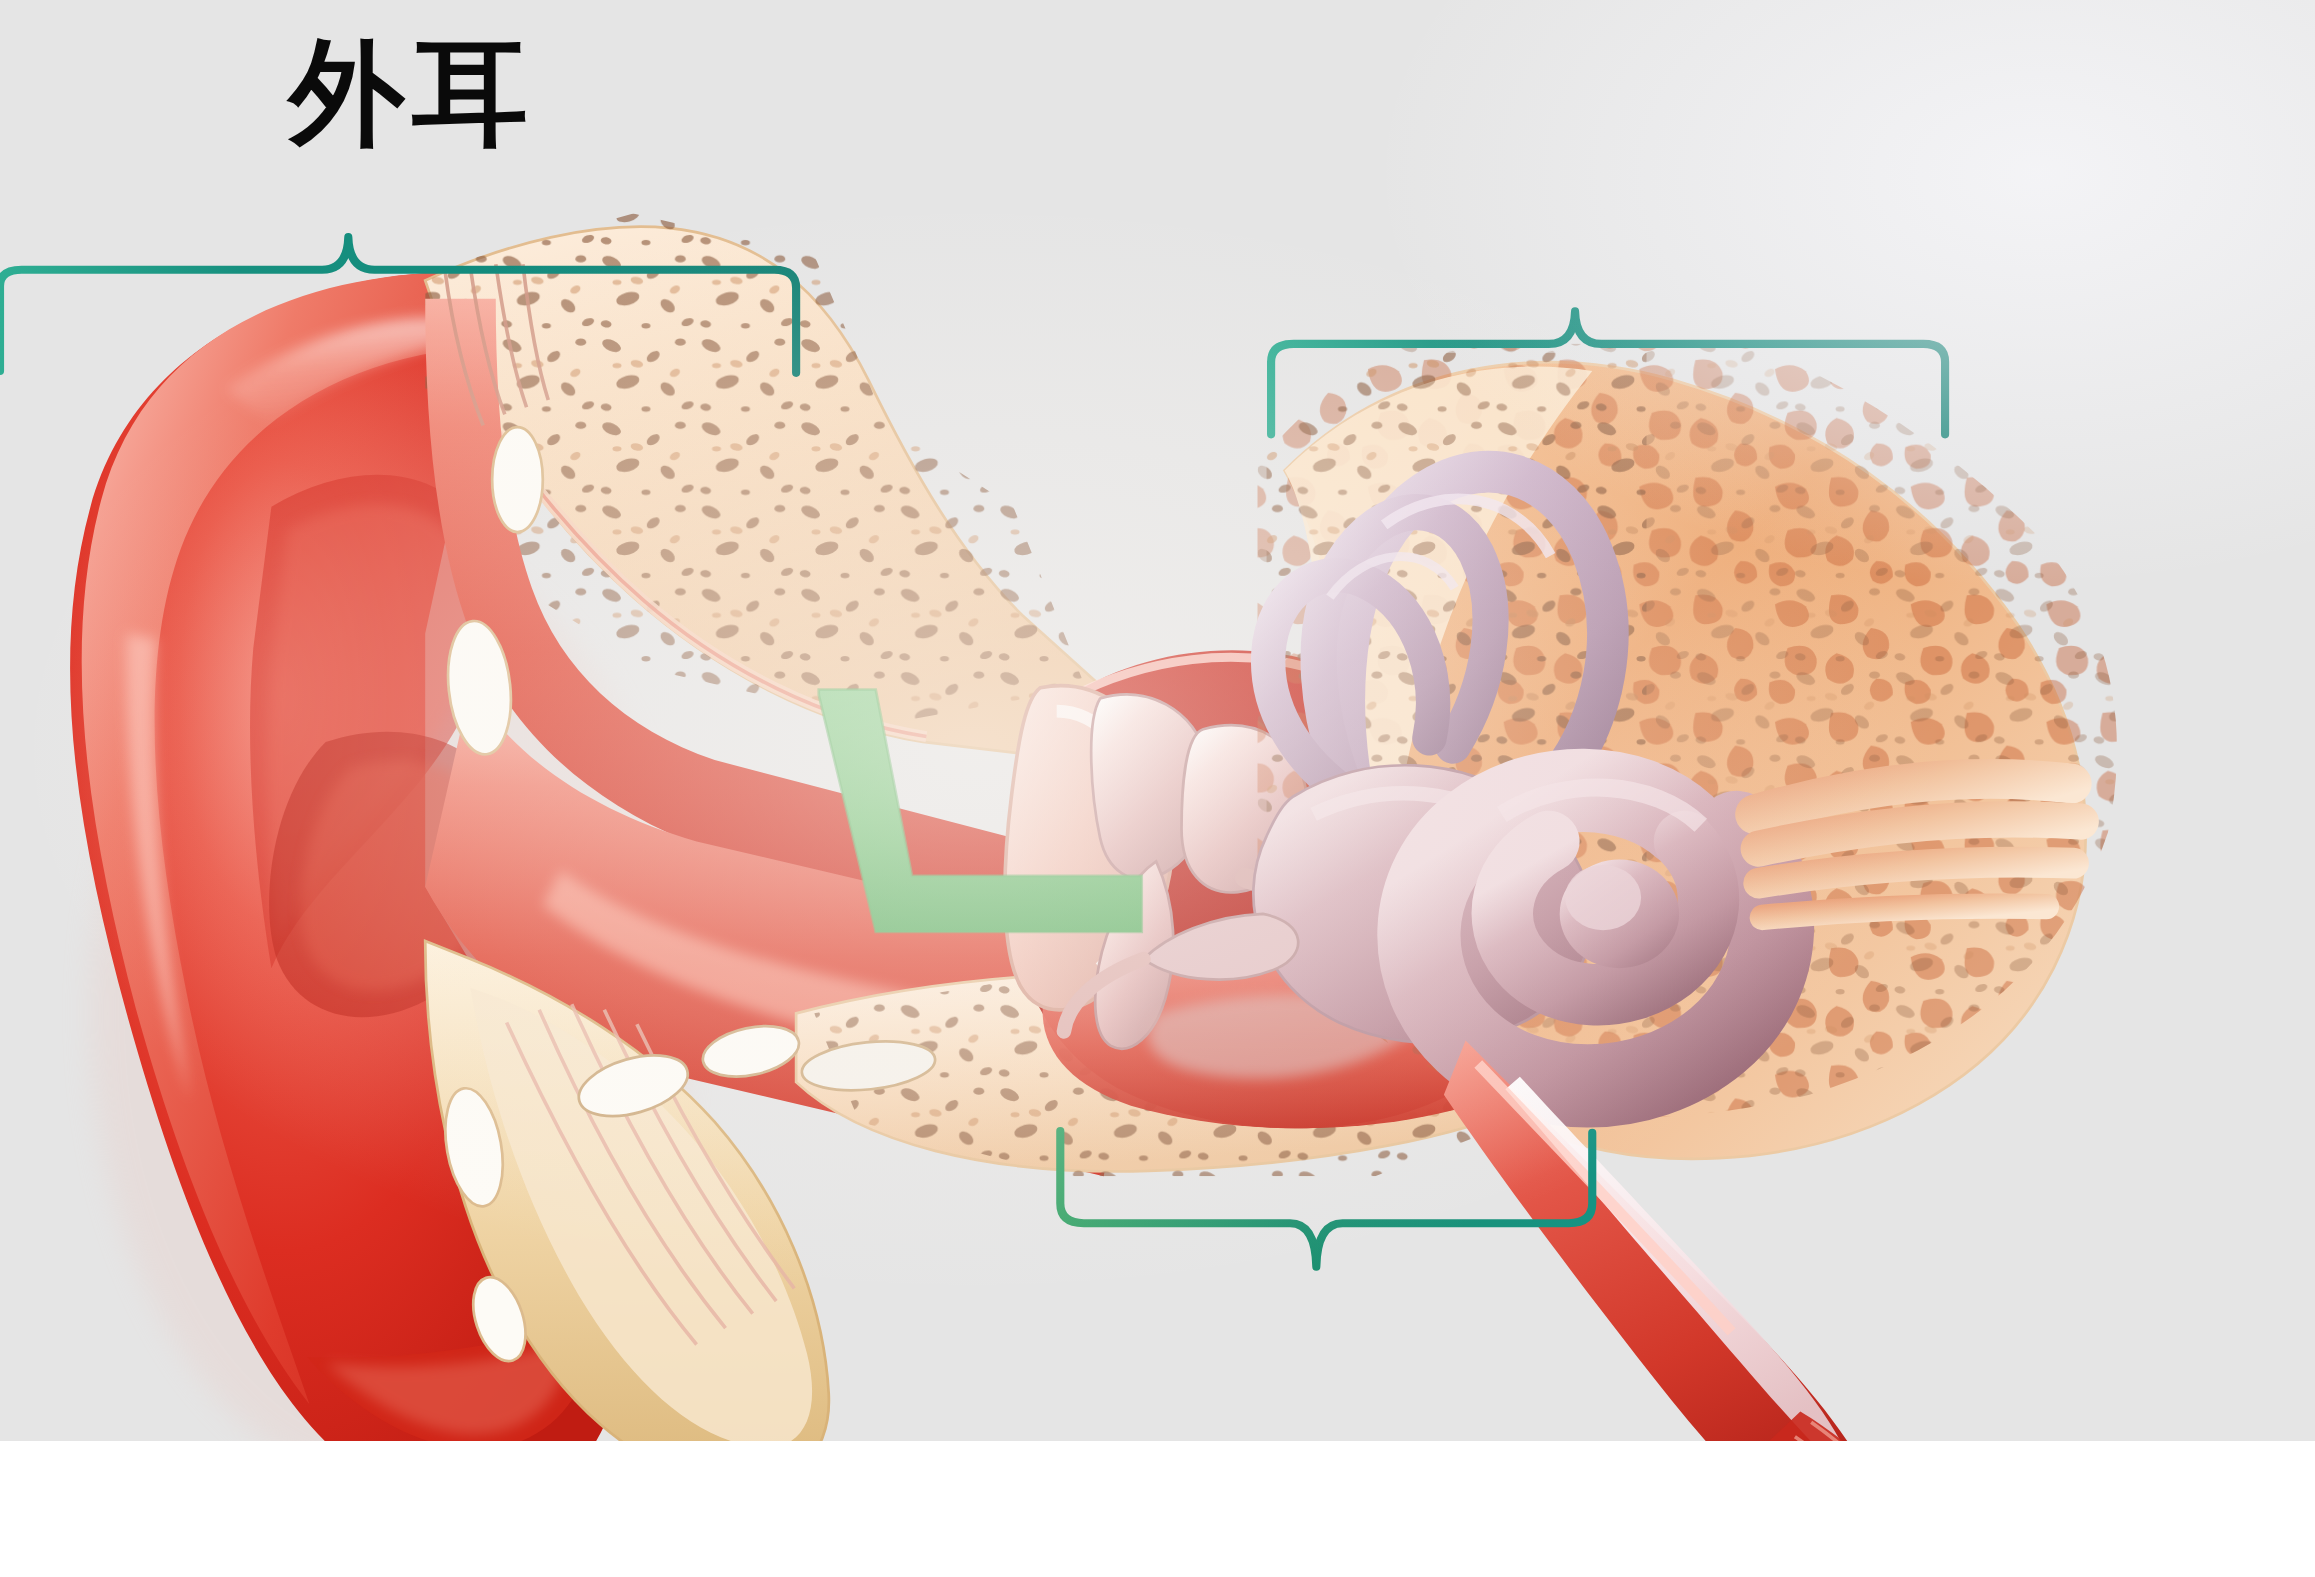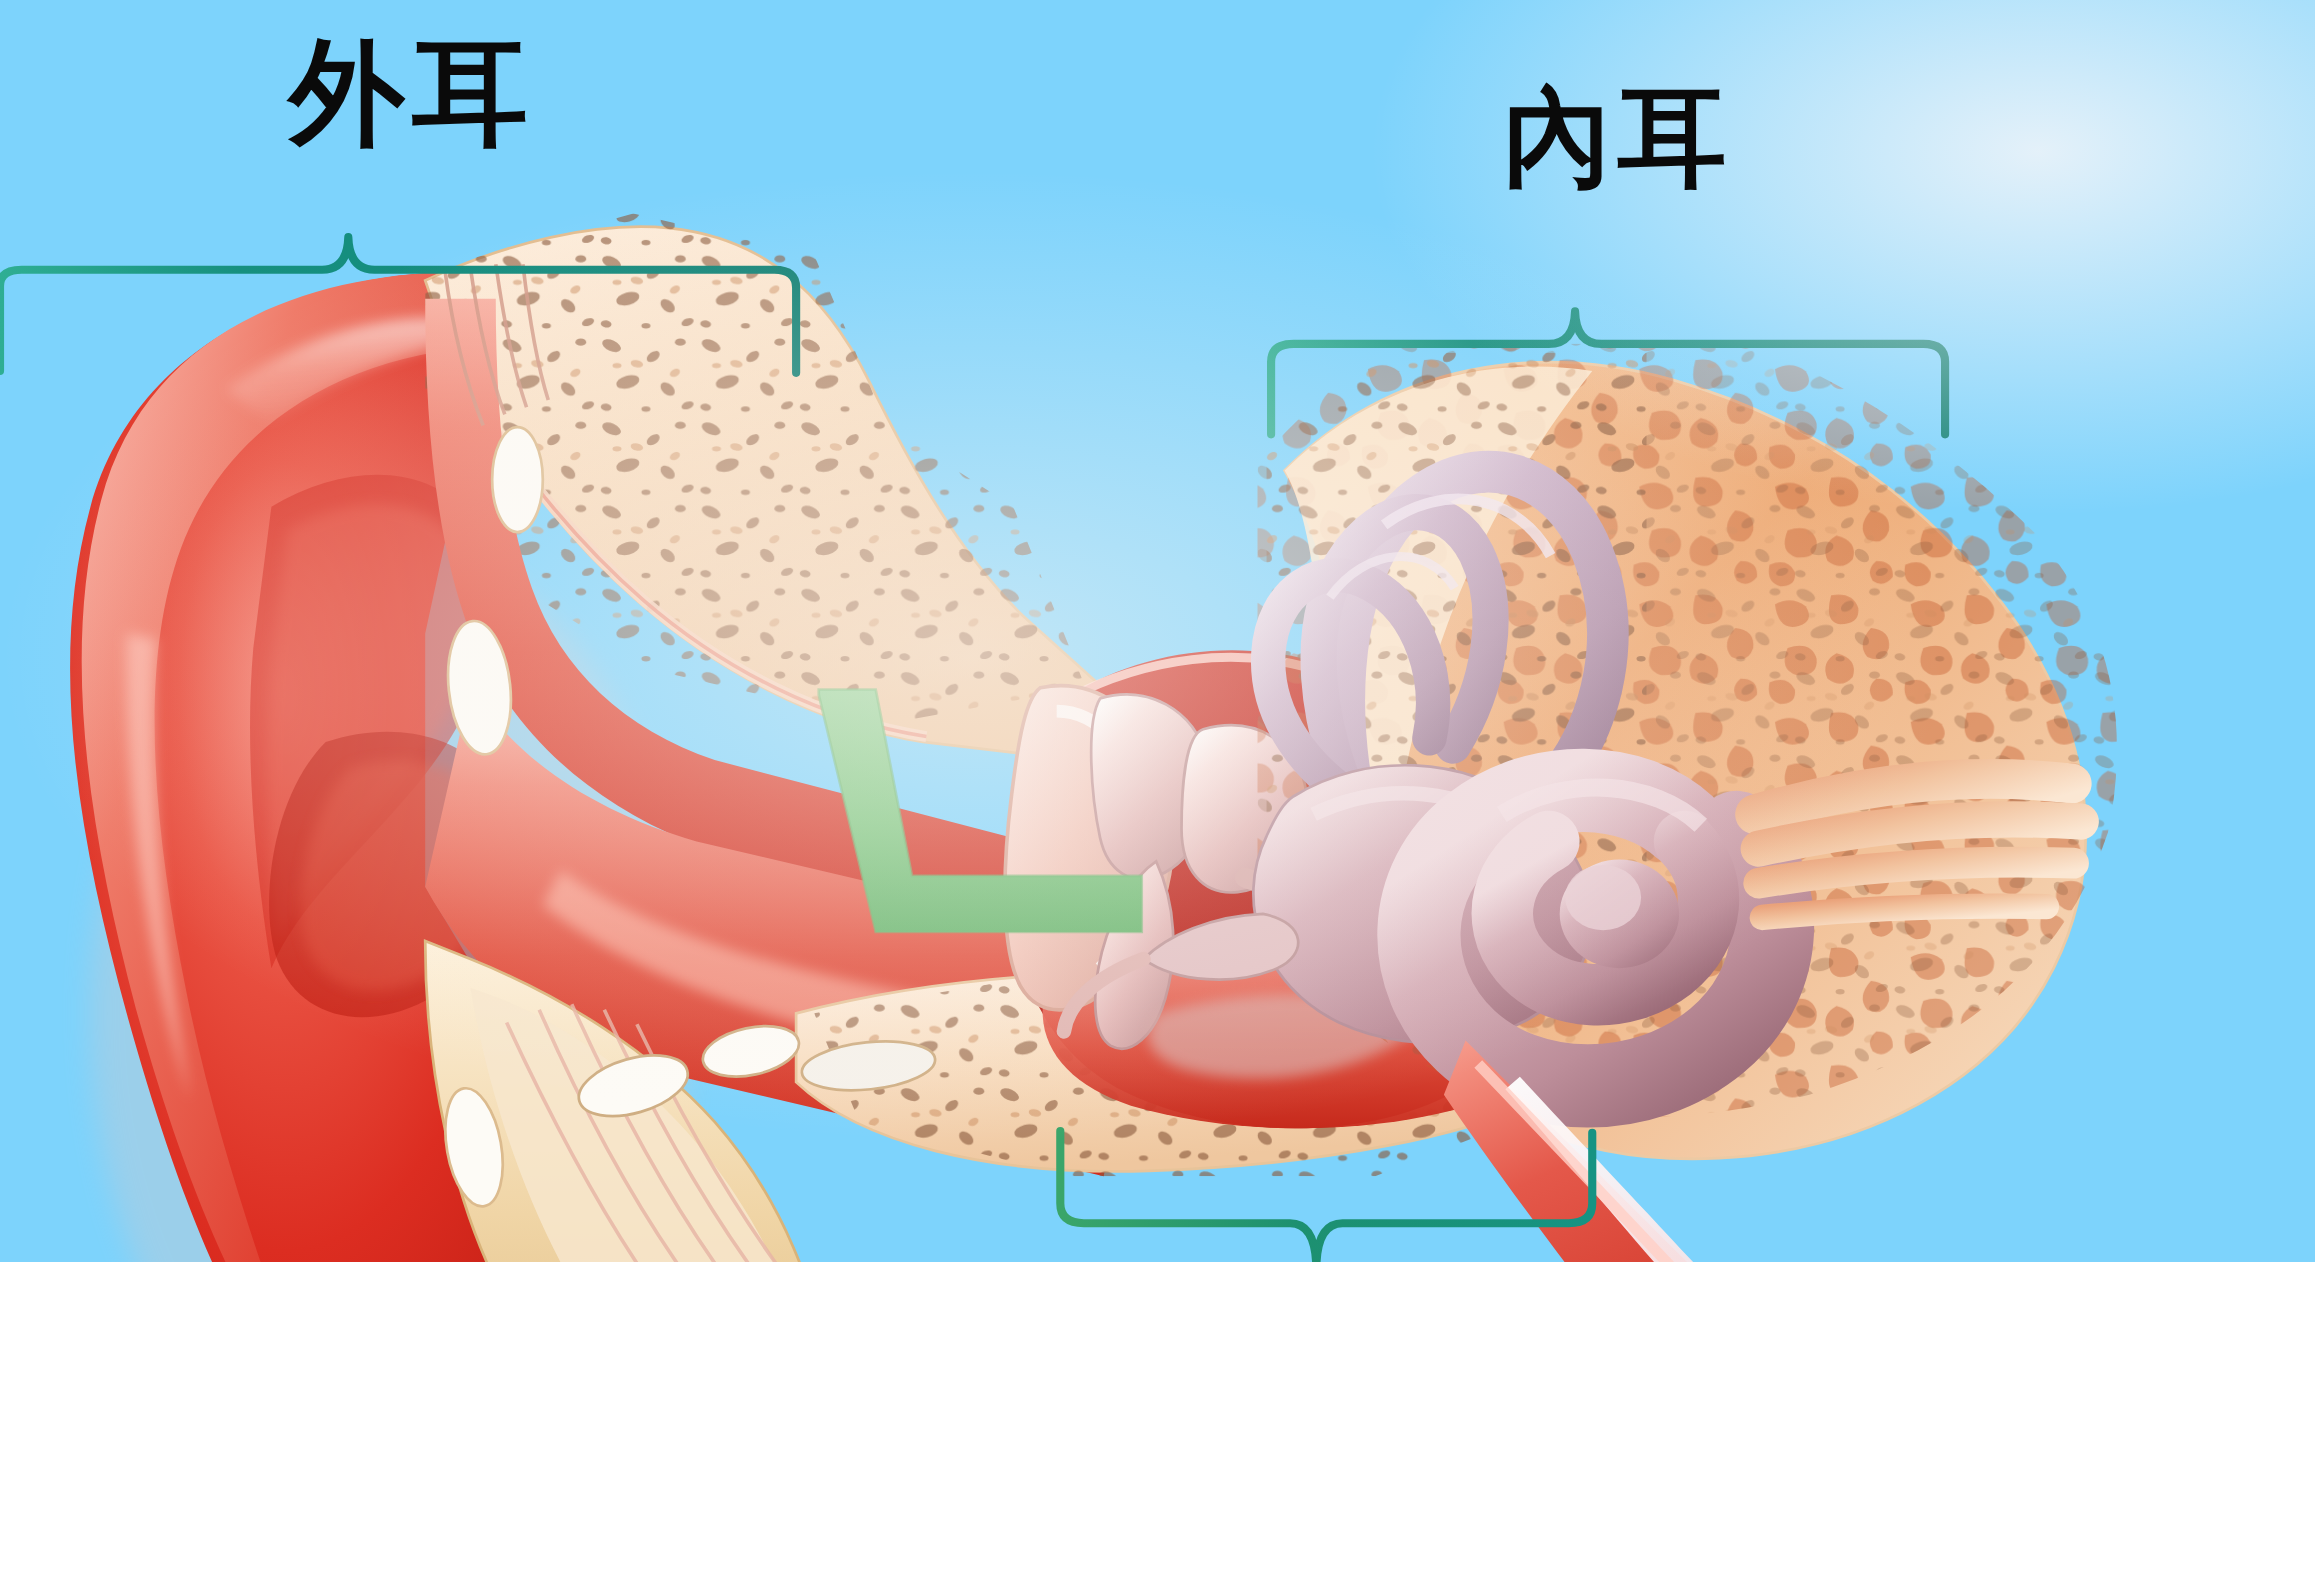--- a/index.html
+++ b/index.html
@@ -2,22 +2,22 @@
 <html style="font-size:14.5px"><head>
 <meta charset="utf-8">
 <title>Ear Anatomy Diagram</title>
 <style>
   html,body{margin:0;padding:0;background:#ffffff;}
   body{
     font-family:"Liberation Serif","DejaVu Serif",serif;
     width:2316px;height:1578px;overflow:hidden;position:relative;
   }
   #stage{
-    position:absolute;left:0;top:0;width:2316px;height:1262px;
-    background:#7dd3fc;
+    position:absolute;left:0;top:0;width:2316px;height:1441px;
+    background:#e5e5e5;
     overflow:hidden;
   }
   
   .vignette{
     position:absolute;inset:0;
     background:
       radial-gradient(ellipse 60% 55% at 42% 52%, rgba(250,246,242,.55) 0%, rgba(255,255,255,0) 70%),
       radial-gradient(ellipse 40% 40% at 88% 12%, rgba(246,246,249,.85) 0%, rgba(255,255,255,0) 72%);
     pointer-events:none;
   }
@@ -520,18 +520,17 @@
     <g>
       <path d="M905 762 L968 762 L1008 968 L1262 968 L1262 1030 L968 1030 L905 768 Z" fill="url(#gPtr)"></path>
       <path d="M905 762 L968 762 L1008 968 L1262 968 L1262 1030 L968 1030 L905 768 Z" fill="none" stroke="#69b56d" stroke-width="3" opacity=".6"></path>
     </g>
   </svg>
 
   <div class="vignette"></div>
 
   <div class="cjk-label" id="lbl-outer">外耳</div>
 
-  <div class="cjk-label" id="lbl-inner">內耳</div>
 
 
 
 </div>
 
 
 </body></html>

